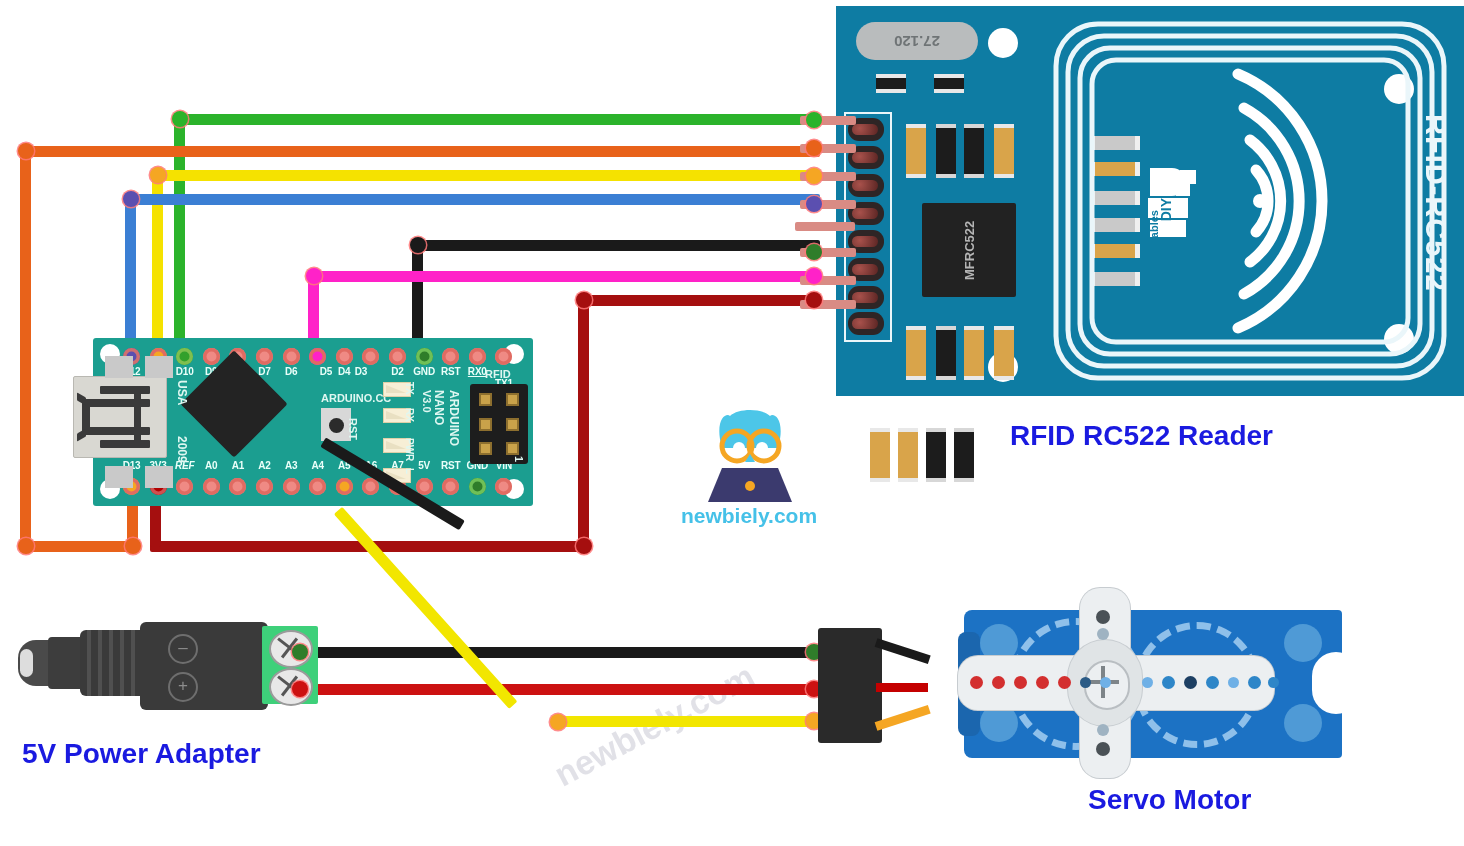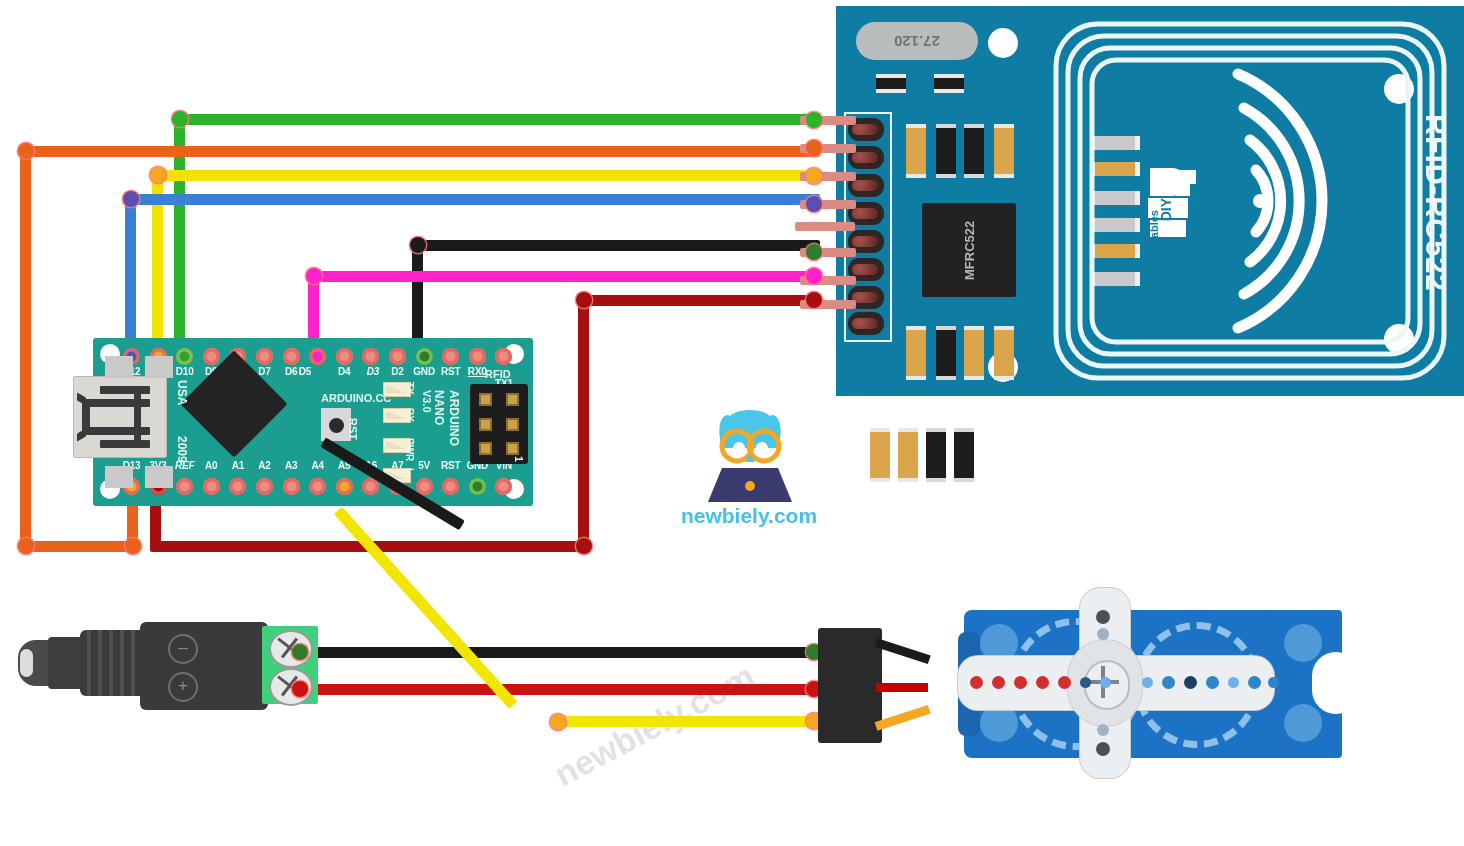--- a/index.html
+++ b/index.html
@@ -178,25 +178,25 @@
         <div class="plabel" style="left: 74.7px; top: 28px;">D10</div>
         <div class="pin" style="left: 109.8px; top: 10px;"></div>
         <div class="plabel" style="left: 101.3px; top: 28px;">D9</div>
         <div class="pin" style="left: 136.4px; top: 10px;"></div>
         <div class="plabel" style="left: 127.9px; top: 28px;">D8</div>
         <div class="pin" style="left: 163px; top: 10px;"></div>
         <div class="plabel" style="left: 154.5px; top: 28px;">D7</div>
         <div class="pin" style="left: 189.6px; top: 10px;"></div>
         <div class="plabel" style="left: 181.1px; top: 28px;">D6</div>
         <div class="pin lit-magenta" style="left: 216.2px; top: 10px;"></div>
-        <div class="plabel" style="left: 195px; top: 28px; text-align: center;">D5</div>
+        <div class="plabel" style="left: 216px; top: 28px; text-align: center;">D5</div>
         <div class="pin" style="left: 242.8px; top: 10px;"></div>
         <div class="plabel" style="left: 234.3px; top: 28px;">D4</div>
         <div class="pin" style="left: 269.4px; top: 10px;"></div>
-        <div class="plabel" style="left: 263px; top: 28px; font-style: italic;">D3</div>
+        <div class="plabel" style="left: 251px; top: 28px;">D3</div>
         <div class="pin" style="left: 296px; top: 10px;"></div>
         <div class="plabel" style="left: 287.5px; top: 28px;">D2</div>
         <div class="pin lit-gnd" style="left: 322.6px; top: 10px;"></div>
         <div class="plabel" style="left: 314.1px; top: 28px;">GND</div>
         <div class="pin" style="left: 349.2px; top: 10px;"></div>
         <div class="plabel" style="left: 340.7px; top: 28px;">RST</div>
         <div class="pin" style="left: 375.8px; top: 10px;"></div>
         <div class="plabel" style="left: 367.3px; top: 28px; text-decoration: underline;">RX0</div>
         <div class="pin" style="left: 402.4px; top: 10px;"></div>
         <div class="plabel" style="left: 393.9px; top: 40px;">TX1</div>
@@ -461,14 +461,17 @@
       <line x1="51" y1="44" x2="50" y2="44" stroke="#f5a623" stroke-width="5"></line>
       <circle cx="39" cy="46" r="6" fill="#fff"></circle>
       <circle cx="62" cy="46" r="6" fill="#fff"></circle>
       <path d="M50 52 l5 8 h-10 z" fill="#4cc6e8"></path>
       <path d="M22 66 h56 l14 34 h-84 z" fill="#3b3a6e"></path>
       <circle cx="50" cy="84" r="5" fill="#f5a623"></circle>
     </svg>
     <div class="otxt">newbiely.com</div>
   </div>
 
+  <div class="caption" style="left:1010px;top:420px;">RFID RC522 Reader</div>
+  <div class="caption" style="left:22px;top:738px;">5V Power Adapter</div>
+  <div class="caption" style="left:1088px;top:784px;">Servo Motor</div>
 
 </div>
 
 </body></html>

